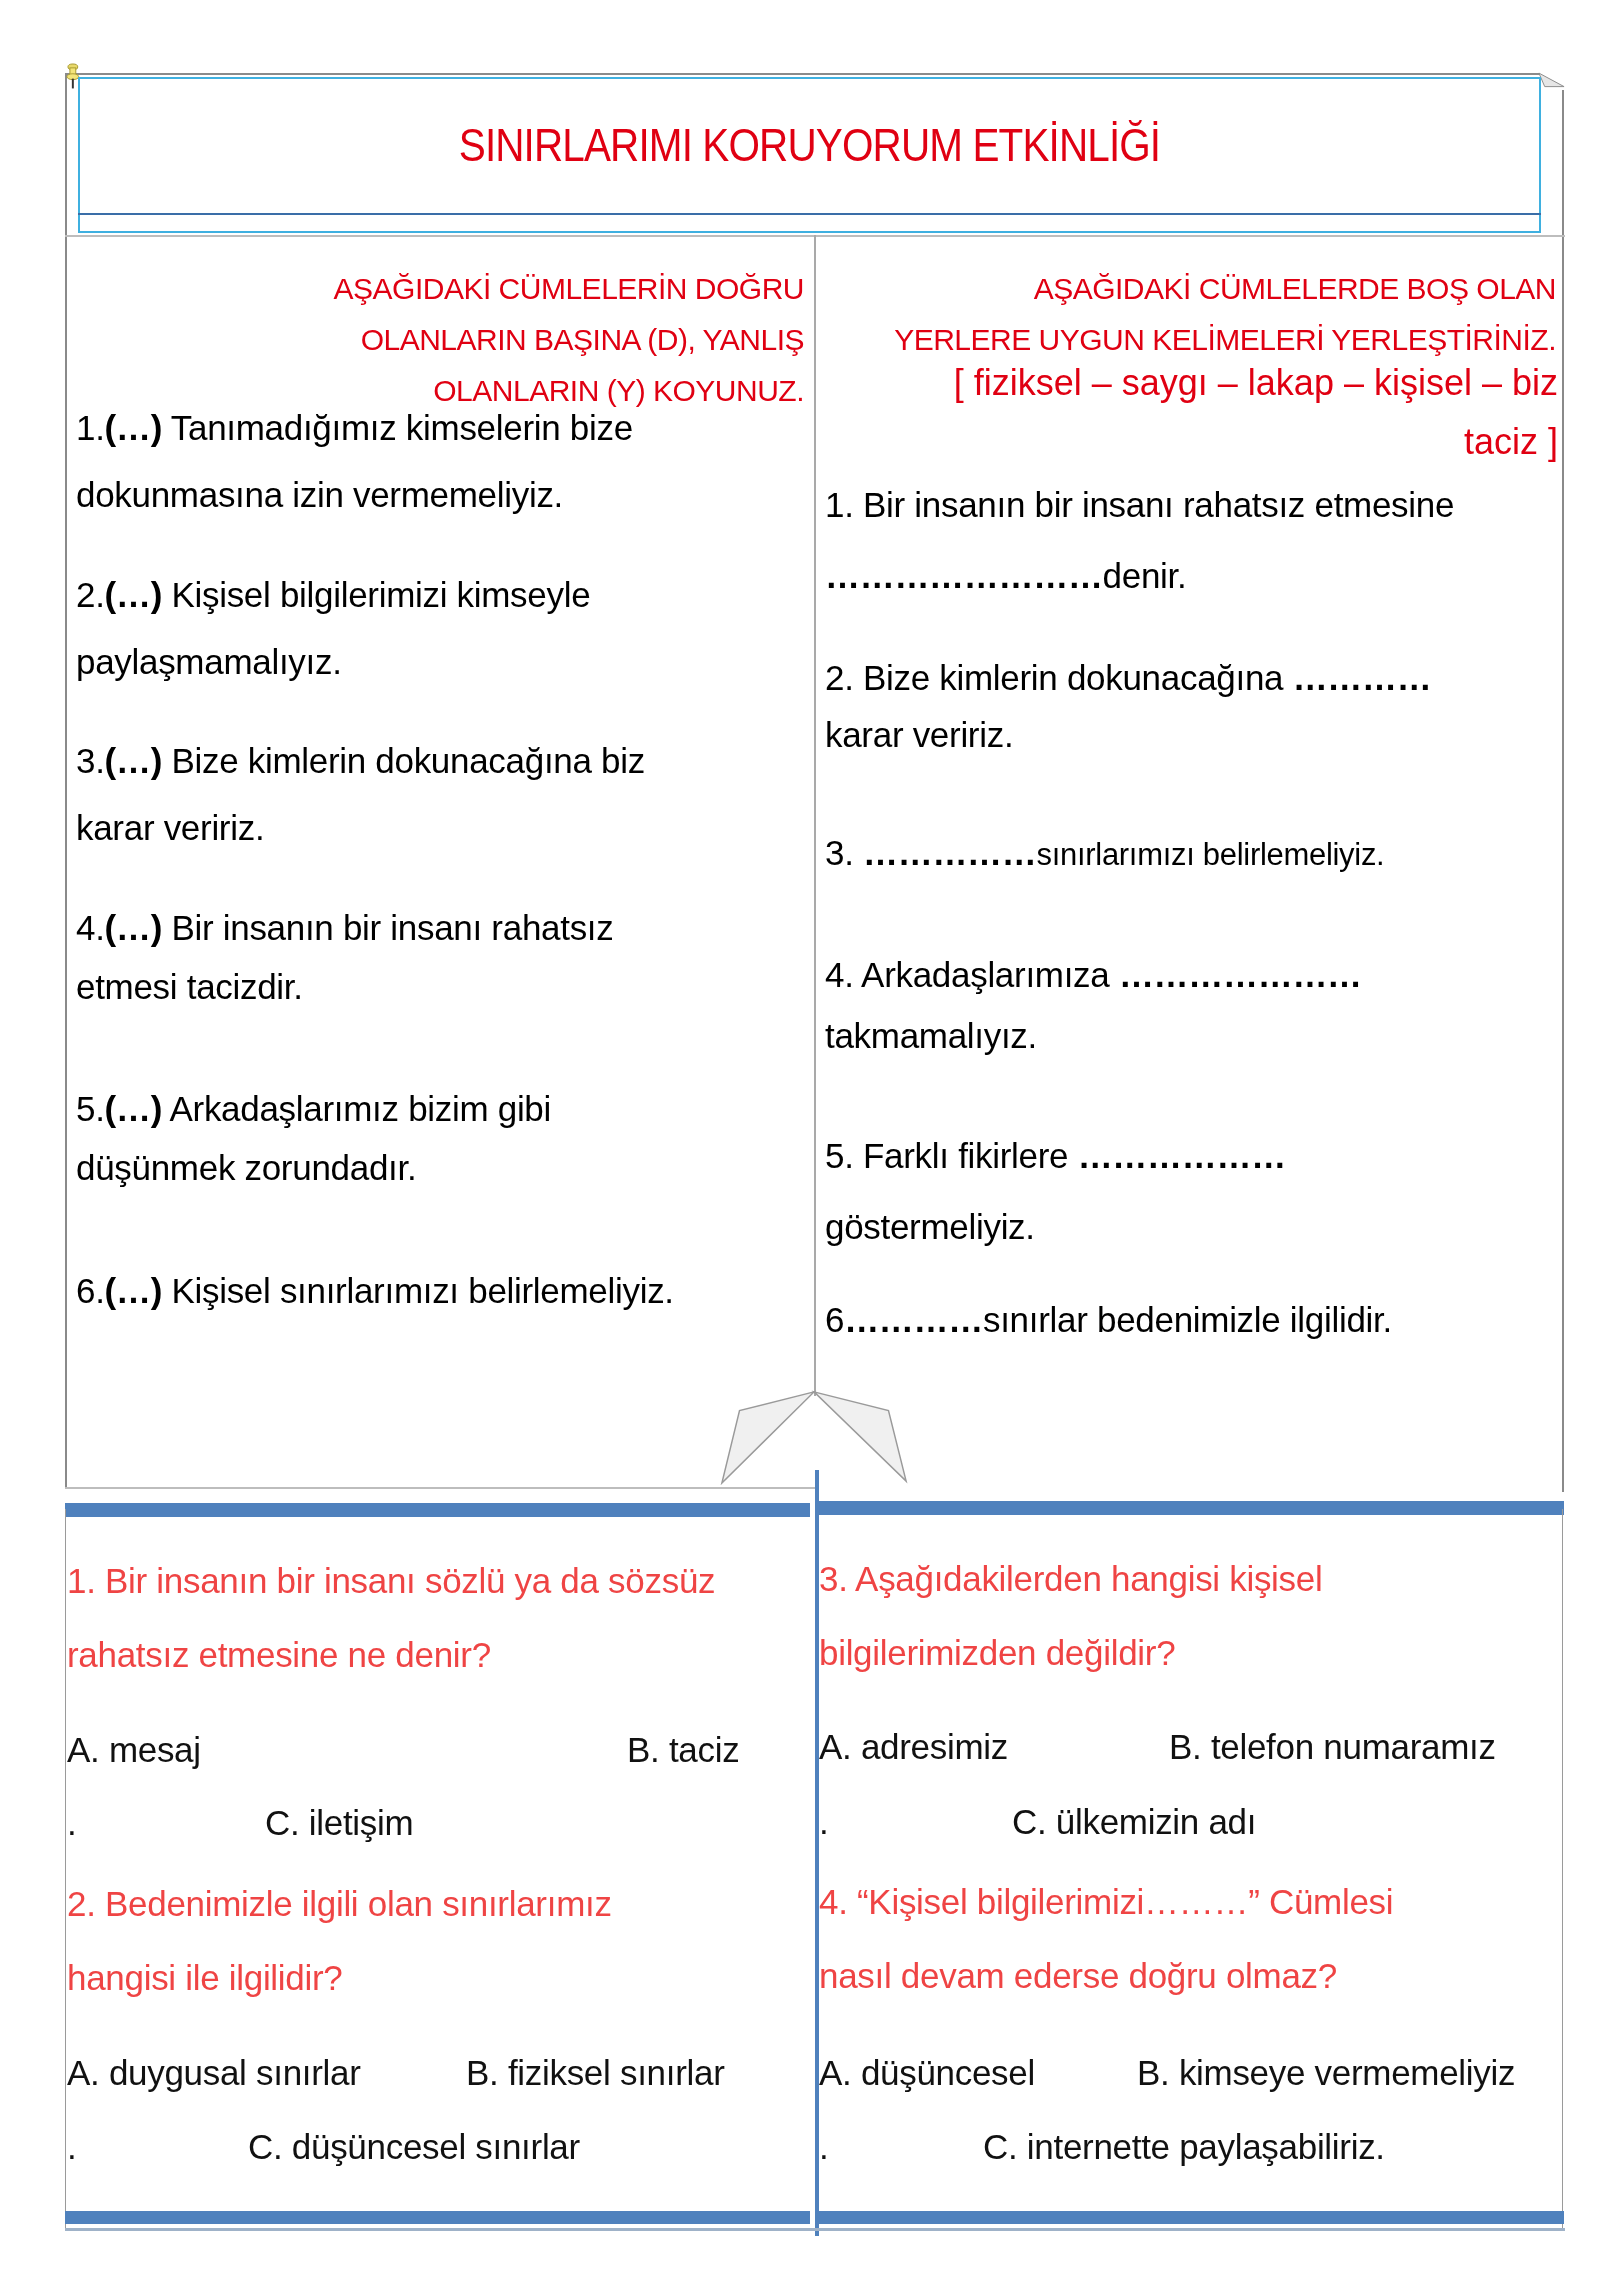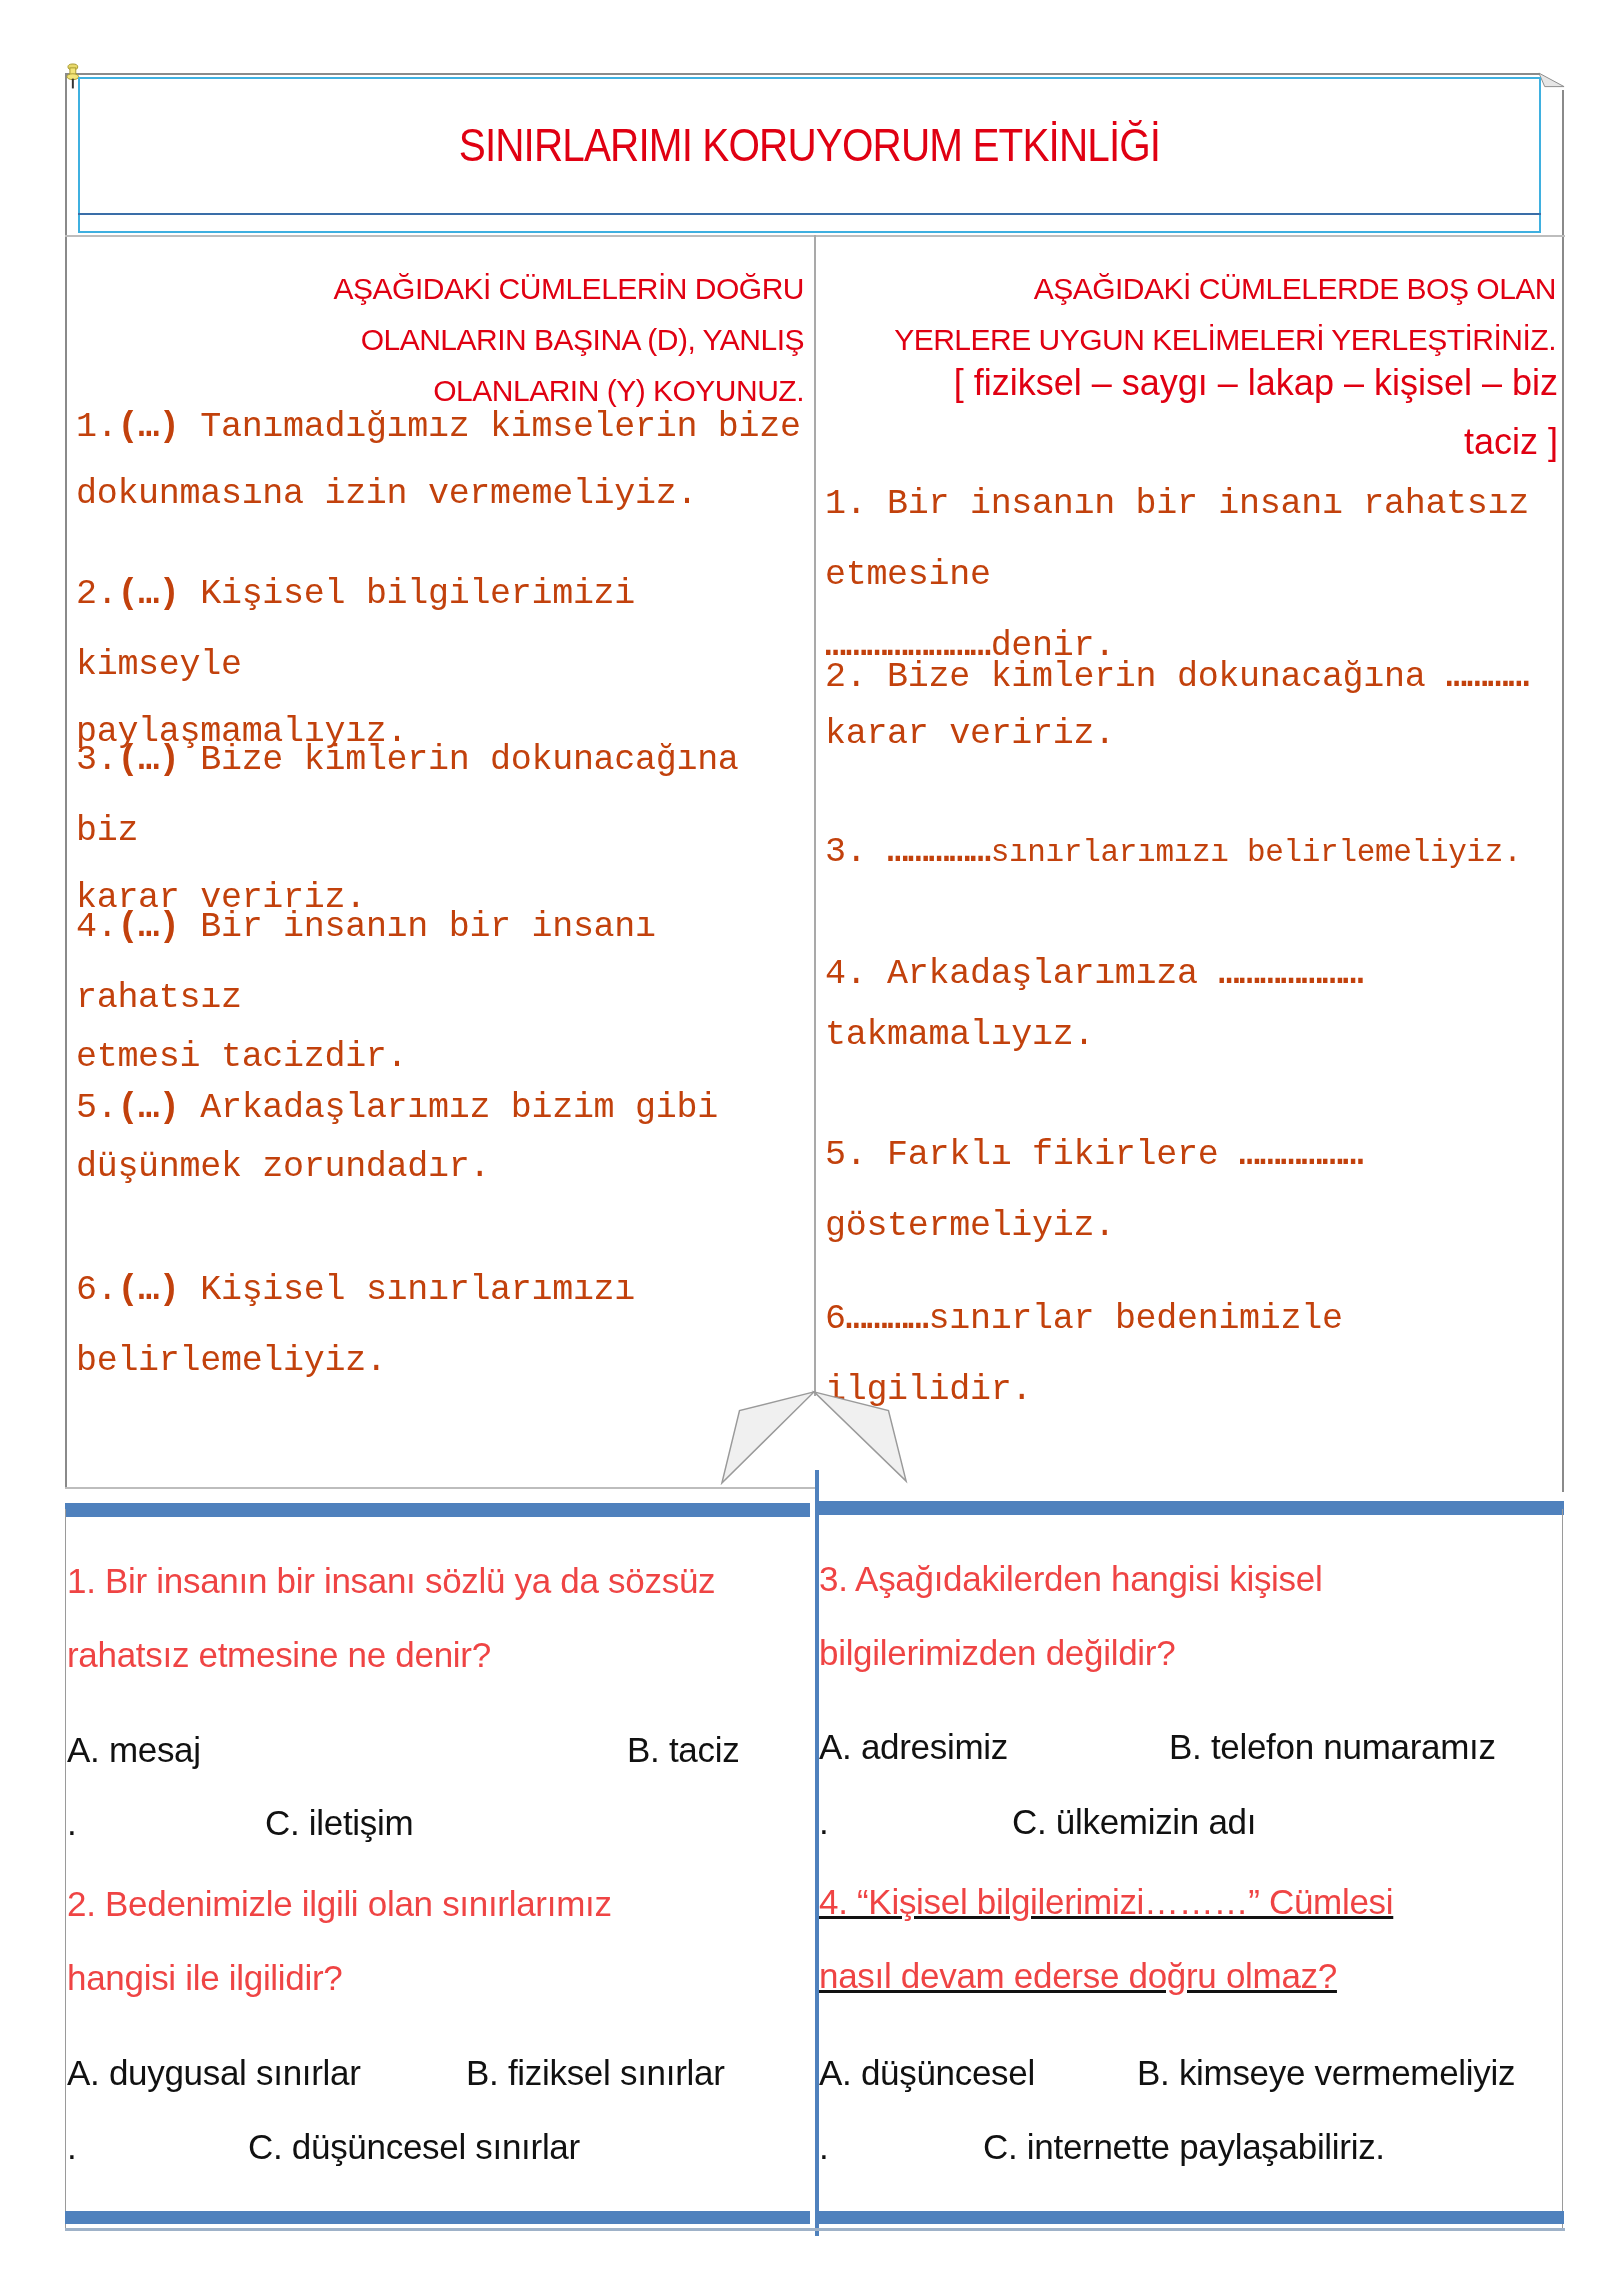--- a/index.html
+++ b/index.html
@@ -22,21 +22,21 @@
 
   
   .curl { left:1537px; top:71px; width:29px; height:23.5px; }
   .pin { left:65px; top:63px; width:15.7px; height:27.4px; }
 
   
   .mid-divider { left:814px; top:235px; width:0; height:1161px; border-left:2px solid #a9a9a9; }
 
   .section-head { color:#e00012; text-align:right; font-size:30px; line-height:31px; font-family:"Liberation Sans", sans-serif; letter-spacing:-0.5px;margin-top:20px; }
   .word-bank { color:#e00012; text-align:right; font-size:36px; line-height:59px; font-family:"Liberation Sans", sans-serif; }
-  .item { font-size:35px; line-height:71px; color:#c2410c; font-family:Liberation Mono, monospace; letter-spacing:-0.3px; }
+  .item { font-size:35px; line-height:71px; color:#000000; font-family:Liberation Sans, sans-serif; letter-spacing:-0.3px; }
   .item b { font-weight:bold; }
 
   
   .blue-bar { background:#4f81bd; height:13.7px; }
   .blue-vert { background:#4f81bd; width:3.9px; }
   .q { font-size:35px; line-height:74px; font-family:"Liberation Sans", sans-serif; color:#ef4444; letter-spacing:-0.3px; }
   .opt { font-size:35px; font-family:"Liberation Sans", sans-serif; color:#111; position:absolute; white-space:nowrap; letter-spacing:-0.3px; }
   .bottom-frame-left { left:65px; top:1509px; width:0; height:720px; border-left:1px solid #9a9a9a; }
   .bottom-frame-right { left:1562px; top:1509px; width:0; height:720px; border-left:1px solid #9a9a9a; }
   .bottom-shadow { left:65px; top:2228px; width:1500px; height:2.9px; background:#9fb2c8; }
@@ -174,21 +174,21 @@
 
 <div class="abs" style="left:819px; top:1542px; width:745px;">
   <div class="q">3. Aşağıdakilerden hangisi kişisel</div>
   <div class="q">bilgilerimizden değildir?</div>
 </div>
 <div class="opt" style="left:819px; top:1727px;">A. adresimiz</div>
 <div class="opt" style="left:1169px; top:1727px;">B. telefon numaramız</div>
 <div class="opt" style="left:819px; top:1802px;">.</div>
 <div class="opt" style="left:1012px; top:1802px;">C. ülkemizin adı</div>
 
-<div class="abs" style="left:819px; top:1865px; width:745px;text-decoration:underline;">
+<div class="abs" style="left:819px; top:1865px; width:745px;">
   <div class="q">4. “Kişisel bilgilerimizi………” Cümlesi</div>
   <div class="q">nasıl devam ederse doğru olmaz?</div>
 </div>
 <div class="opt" style="left:819px; top:2053px;">A. düşüncesel</div>
 <div class="opt" style="left:1137px; top:2053px;">B. kimseye vermemeliyiz</div>
 <div class="opt" style="left:819px; top:2127px;">.</div>
 <div class="opt" style="left:983px; top:2127px;">C. internette paylaşabiliriz.</div>
 
 
 </body></html>

